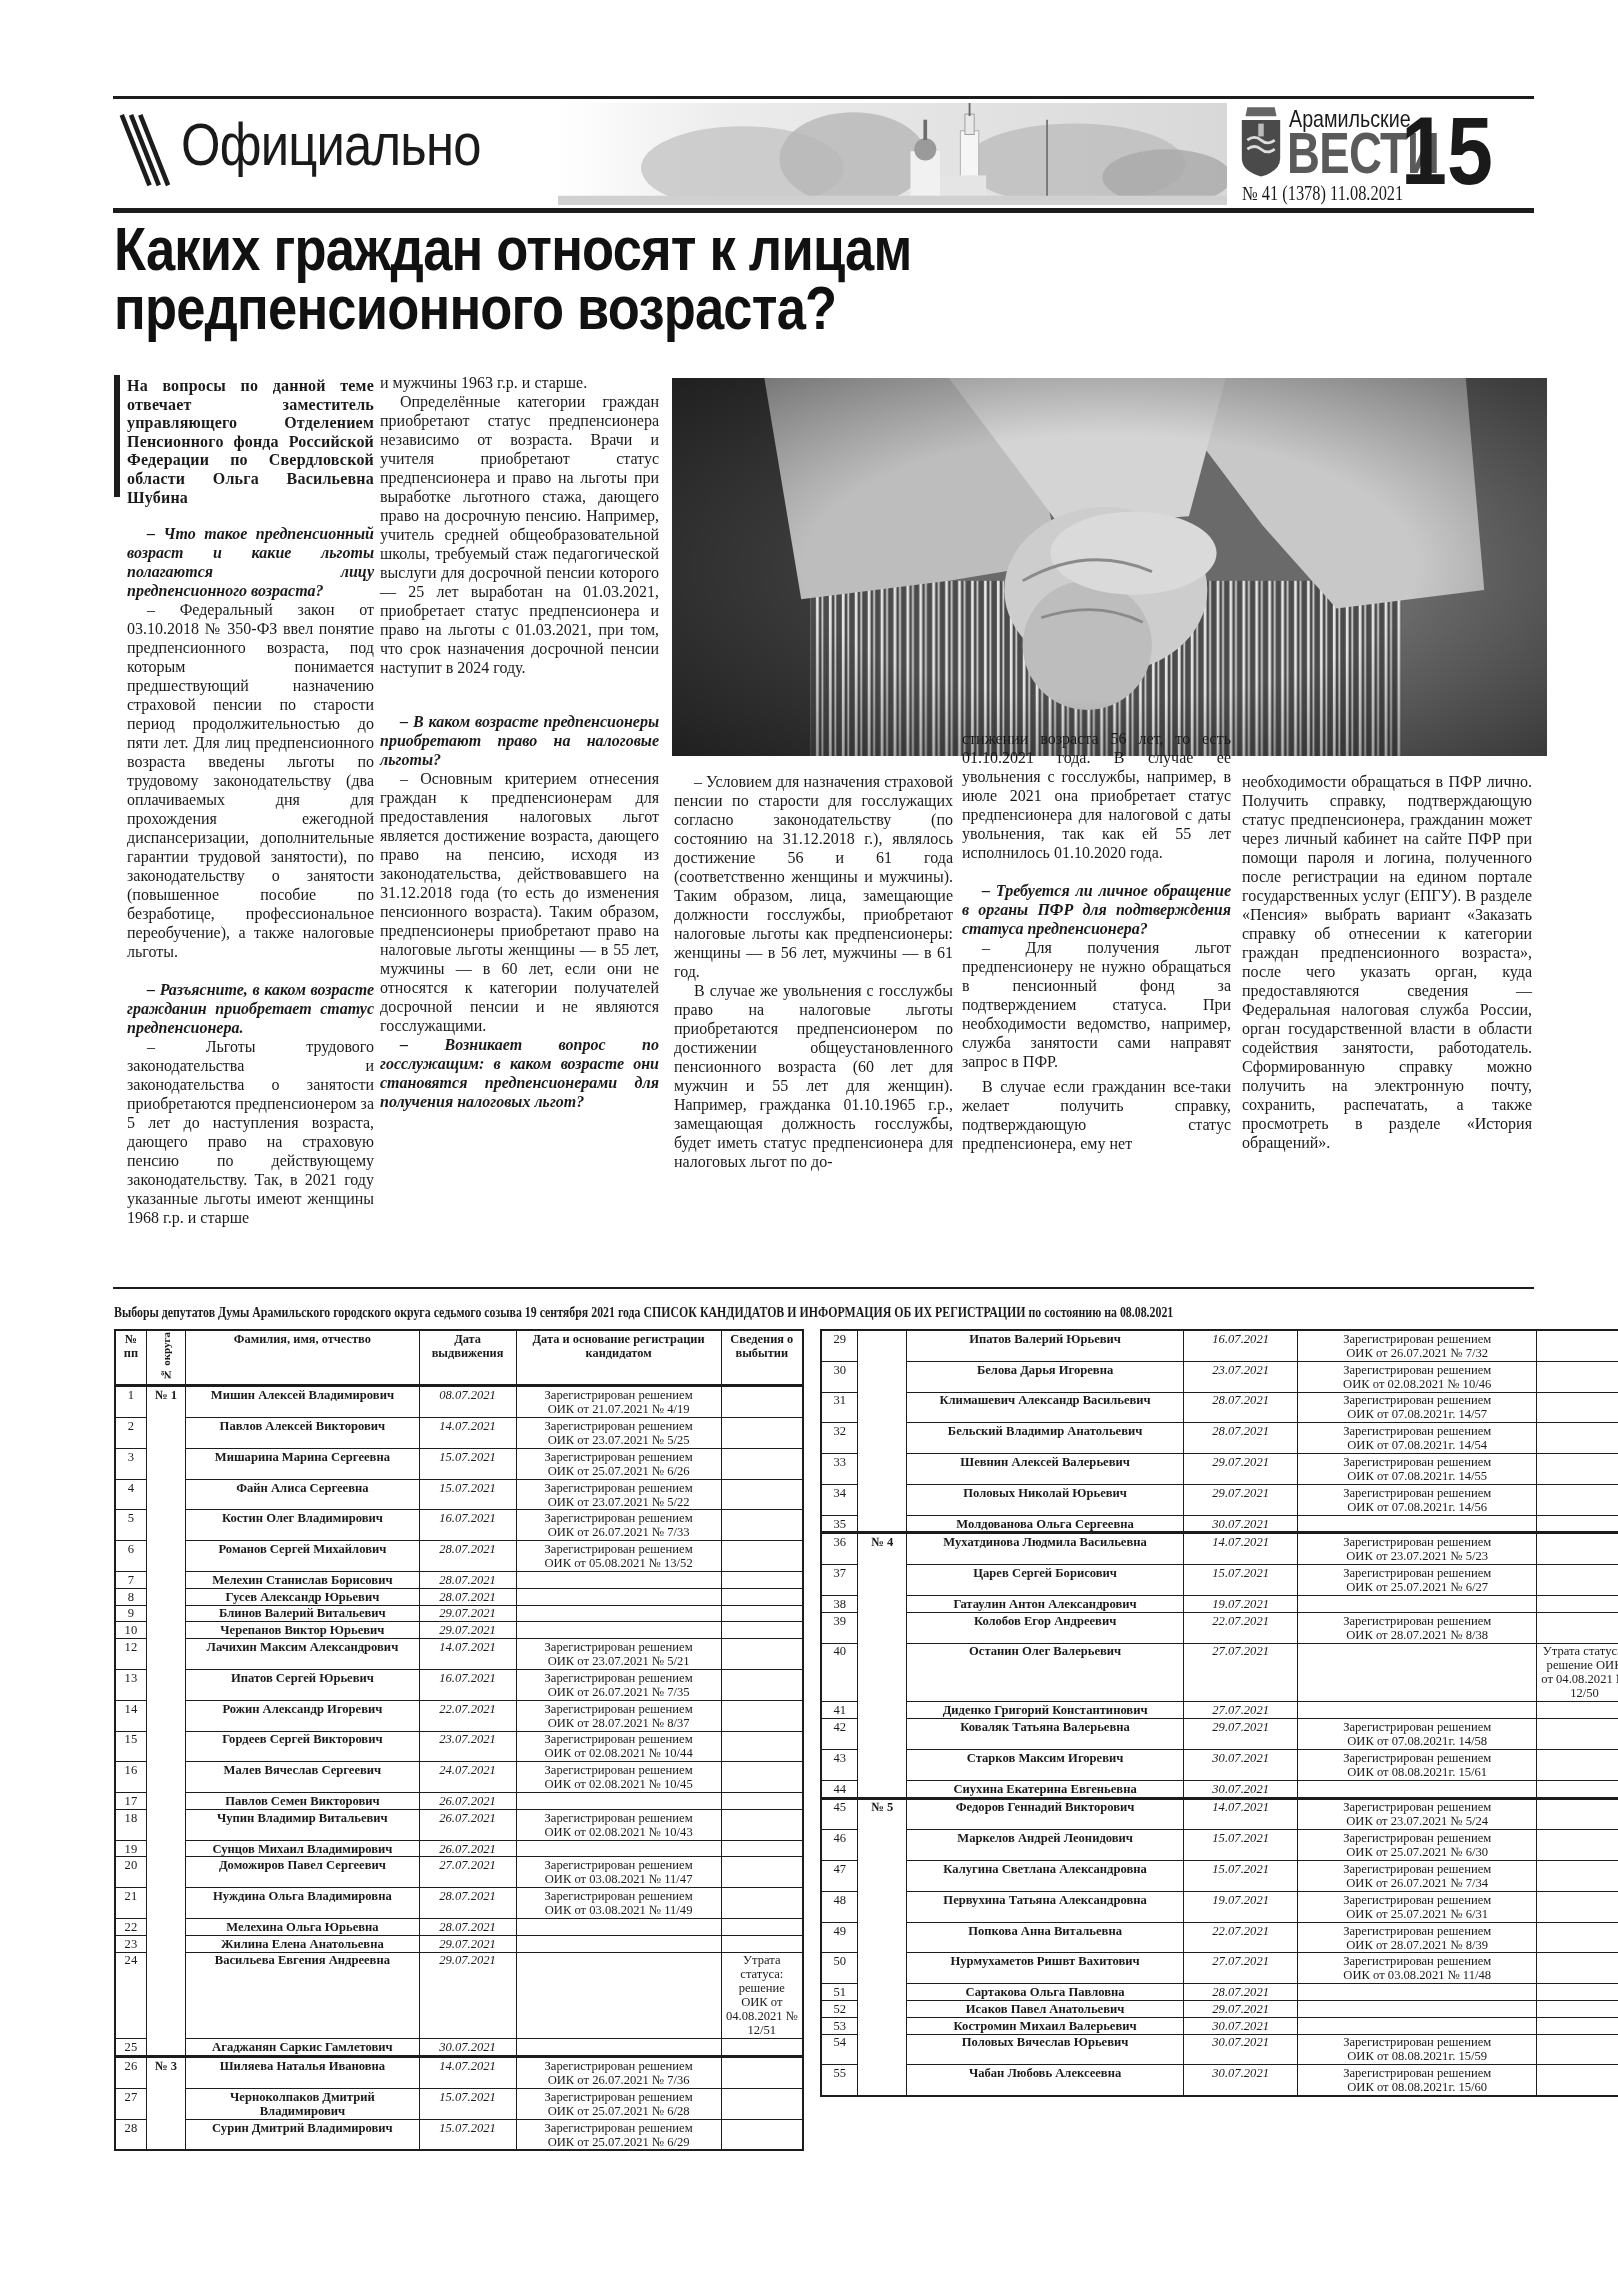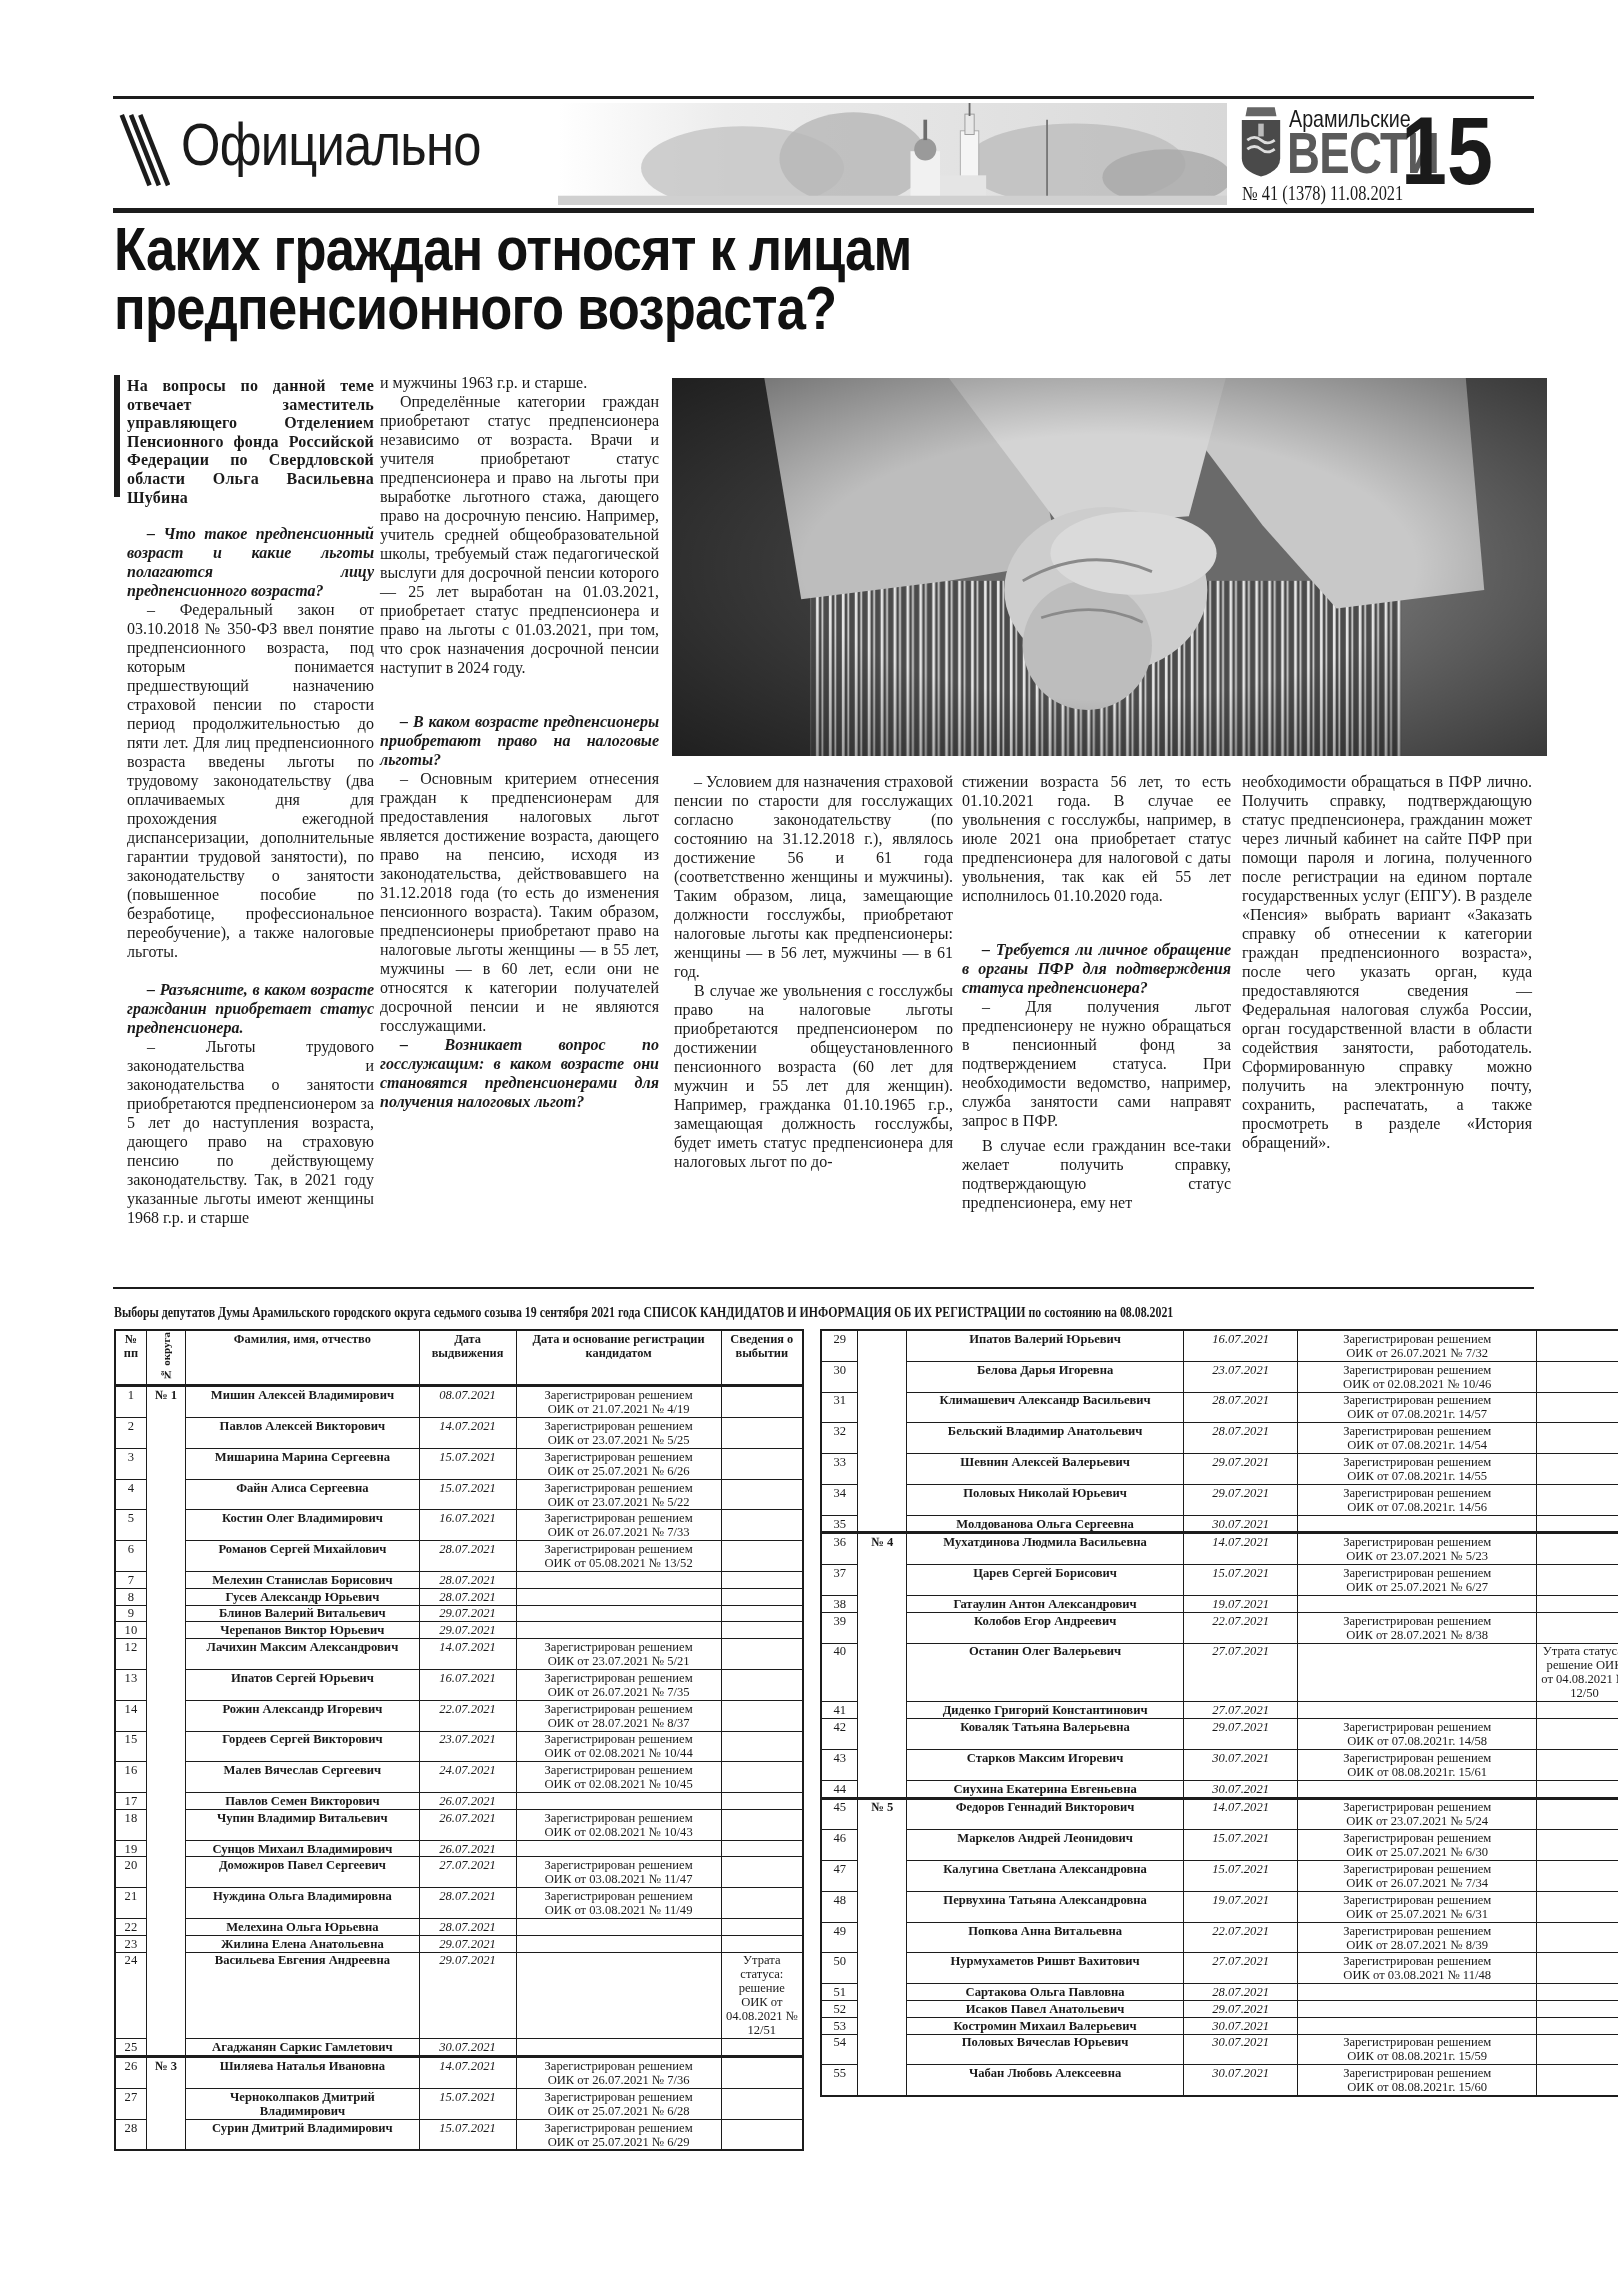--- a/index.html
+++ b/index.html
@@ -24,21 +24,21 @@
   .col { position:absolute; font-size:16px; line-height:19px; text-align:justify; hyphens:auto; }
   .col p { margin:0; text-indent:20px; }
   .col p.q { font-weight:bold; font-style:italic; margin-top:18.5px; }
   .col p.q.first { margin-top:0; }
   .col p.noindent { text-indent:0; }
   #lede-bar { left:114px; top:375px; width:5.5px; height:122px; background:#1c1c1c; }
   #lede { left:127px; top:377px; width:247px; font-weight:bold; font-size:16px; line-height:18.6px; text-align:justify; letter-spacing:0.2px; }
   #col-1 { left:127px; top:524px; width:247px; }
   #col-2 { left:380px; top:373px; width:279px; }
   #col-3 { left:674px; top:772px; width:279px; }
-  #col-4 { left:962px; top:772px; width:269px; }
+  #col-4 { left:962px; top:729px; width:269px; }
   #col-5 { left:1242px; top:772px; width:290px; }
 
   #article-photo { left:672px; top:378px; width:875px; height:378px; overflow:hidden; }
 
   
   #table-caption { left:114px; top:1304px; width:1421px; font-size:14.3px; font-weight:bold; transform:scaleX(0.83); transform-origin:left top; white-space:nowrap; }
   table.cand { position:absolute; border-collapse:collapse; font-size:12.6px; line-height:14px; }
   table.cand td, table.cand th { border:1.8px solid #1c1c1c; padding:0.9px 2.8px; vertical-align:top; }
   table.cand th { font-weight:bold; text-align:center; font-size:12.4px; }
   table.cand td.num { text-align:center; }
@@ -150,21 +150,21 @@
   <rect x="0" y="0" width="948" height="410" fill="url(#vign)"></rect>
 </svg>
 
 <div id="col-3" class="col">
   <p>– Условием для назначения страховой пенсии по старости для госслужащих согласно законодательству (по состоянию на 31.12.2018 г.), являлось достижение 56 и 61 года (соответственно женщины и мужчины). Таким образом, лица, замещающие должности госслужбы, приобретают налоговые льготы как предпенсионеры: женщины — в 56 лет, мужчины — в 61 год.</p>
   <p>В случае же увольнения с госслужбы право на налоговые льготы приобретаются предпенсионером по достижении общеустановленного пенсионного возраста (60 лет для мужчин и 55 лет для женщин). Например, гражданка 01.10.1965 г.р., замещающая должность госслужбы, будет иметь статус предпенсионера для налоговых льгот по до-</p>
 </div>
 
 <div id="col-4" class="col">
   <p class="noindent">стижении возраста 56 лет, то есть 01.10.2021 года. В случае ее увольнения с госслужбы, например, в июле 2021 она приобретает статус предпенсионера для налоговой с даты увольнения, так как ей 55 лет исполнилось 01.10.2020 года.</p>
-  <p class="q" style="margin-top:35px">– Требуется ли личное обращение в органы ПФР для подтверждения статуса предпенсионера?</p>
+  <p class="q" style="margin-top:19px">– Требуется ли личное обращение в органы ПФР для подтверждения статуса предпенсионера?</p>
   <p>– Для получения льгот предпенсионеру не нужно обращаться в пенсионный фонд за подтверждением статуса. При необходимости ведомство, например, служба занятости сами направят запрос в ПФР.</p>
   <p style="margin-top:5.5px">В случае если гражданин все-таки желает получить справку, подтверждающую статус предпенсионера, ему нет</p>
 </div>
 
 <div id="col-5" class="col">
   <p class="noindent">необходимости обращаться в ПФР лично. Получить справку, подтверждающую статус предпенсионера, гражданин может через личный кабинет на сайте ПФР при помощи пароля и логина, полученного после регистрации на едином портале государственных услуг (ЕПГУ). В разделе «Пенсия» выбрать вариант «Заказать справку об отнесении к категории граждан предпенсионного возраста», после чего указать орган, куда предоставляются сведения — Федеральная налоговая служба России, орган государственной власти в области содействия занятости, работодатель. Сформированную справку можно получить на электронную почту, сохранить, распечатать, а также просмотреть в разделе «История обращений».</p>
 </div>
 
 <div class="rule" style="left:113px;top:1287px;width:1421px;height:1.8px;"></div>
 <div id="table-caption" class="abs">Выборы депутатов Думы Арамильского городского округа седьмого созыва 19 сентября 2021 года СПИСОК КАНДИДАТОВ И ИНФОРМАЦИЯ ОБ ИХ РЕГИСТРАЦИИ по состоянию на 08.08.2021</div>

